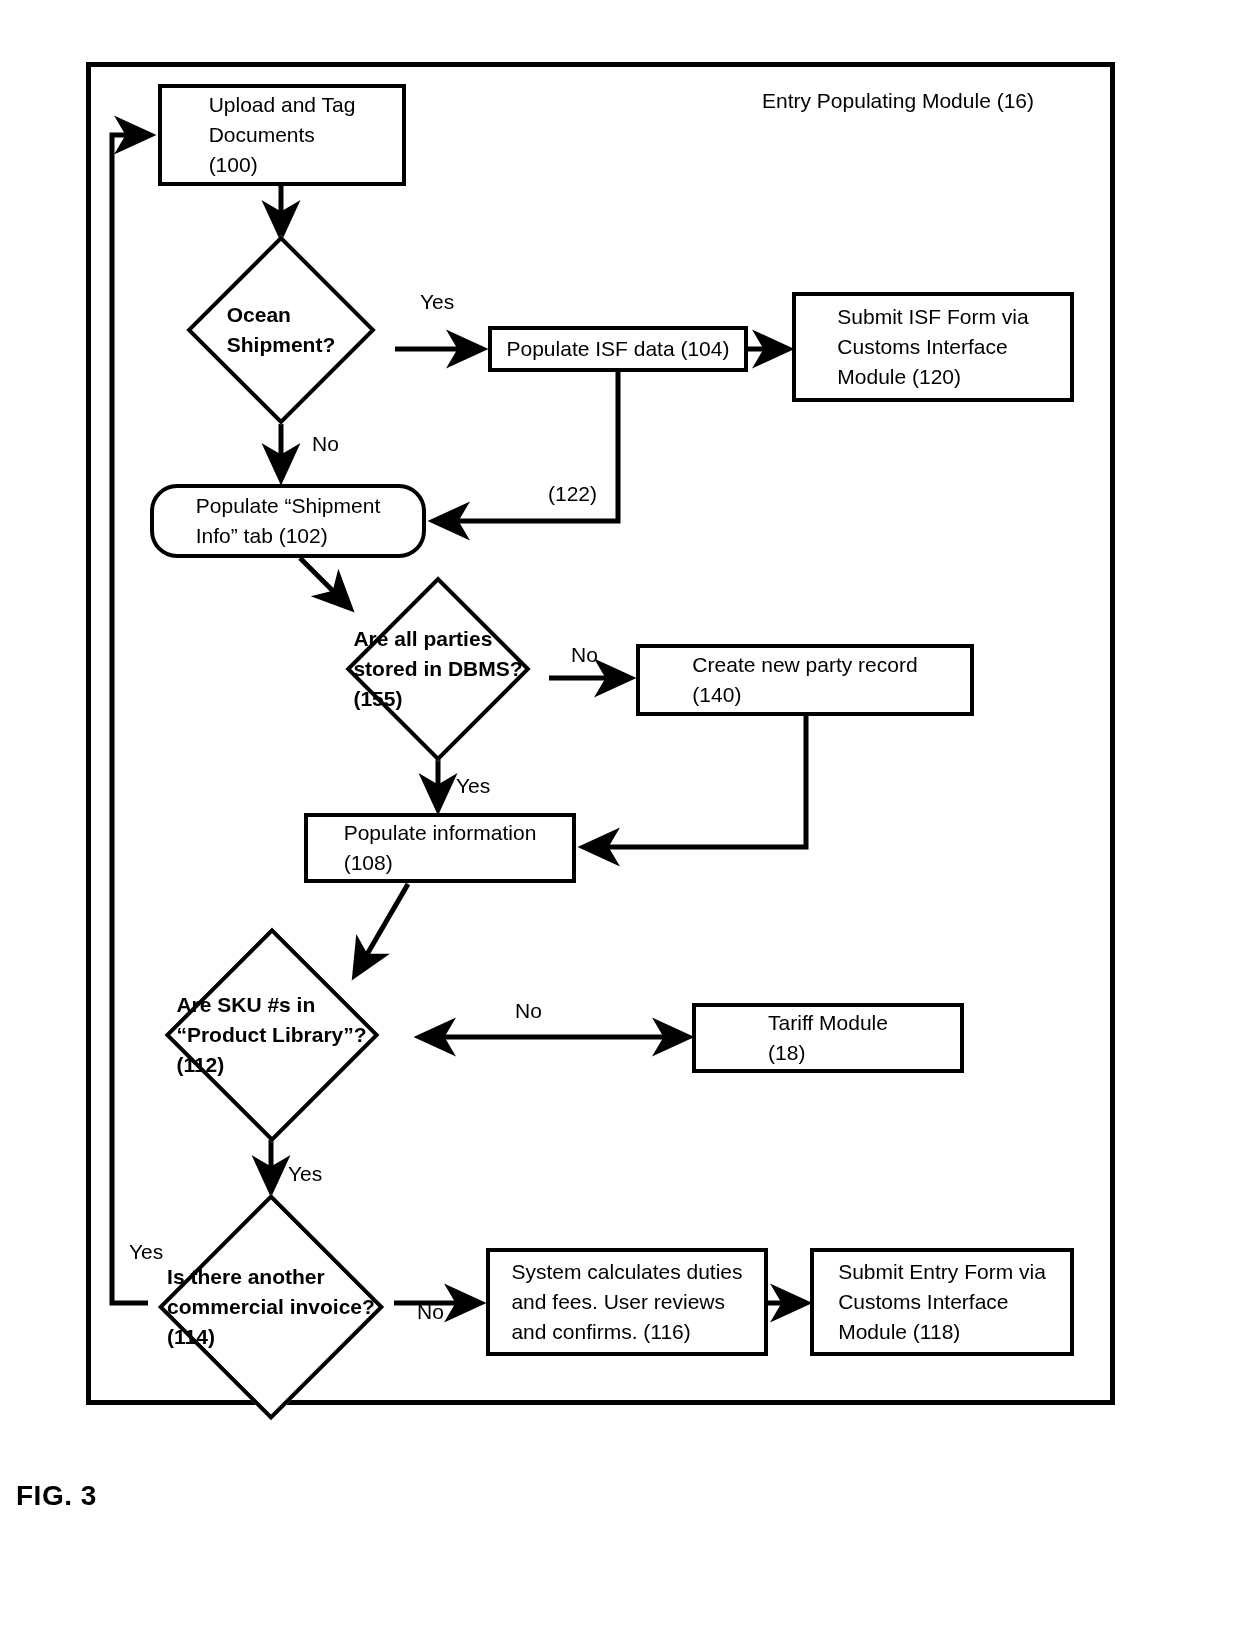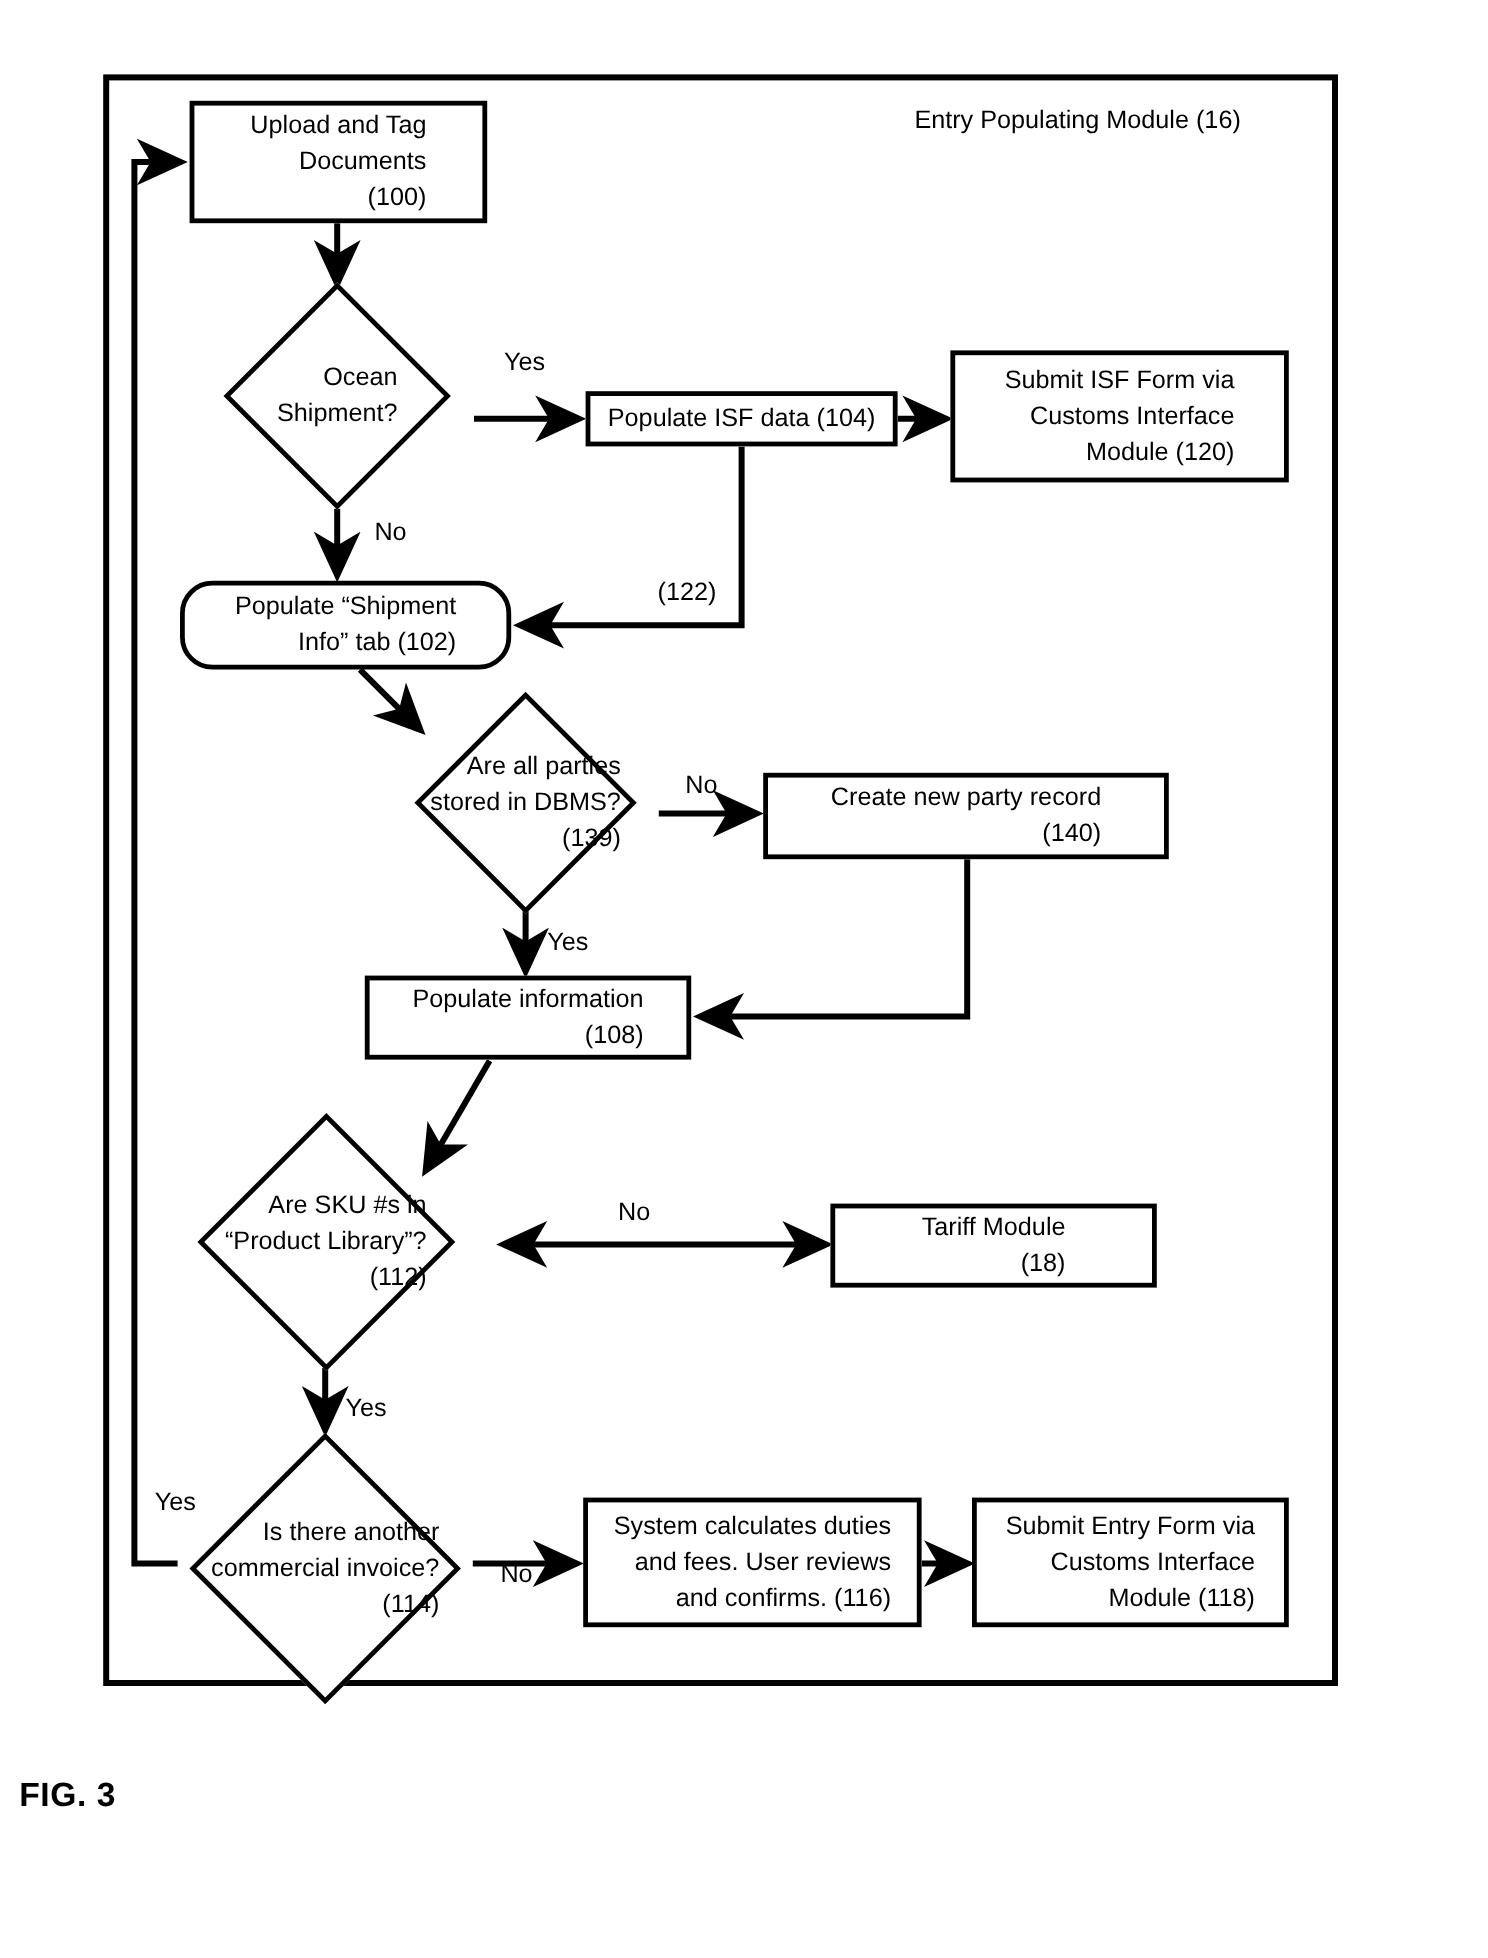--- a/index.html
+++ b/index.html
@@ -52,21 +52,21 @@
   }
   
   .node-box {
     position: absolute;
     box-sizing: border-box;
     border: 4px solid #000;
     background: #fff;
     display: flex;
     align-items: center;
     justify-content: center;
-    text-align: right;
+    text-align: left;
     font-size: 21px;
     line-height: 30px;
     padding: 2px 6px;
   }
   
   .node-diamond {
     position: absolute;
   }
   .node-diamond .dshape {
     position: absolute;
@@ -78,24 +78,25 @@
     transform: translate(-50%, -50%) rotate(45deg);
   }
   .node-diamond .dlabel {
     position: absolute;
     left: 0; top: 0;
     width: 100%;
     height: 100%;
     display: flex;
     align-items: center;
     justify-content: center;
-    text-align: right;
+    text-align: left;
     font-size: 21px;
     line-height: 30px;
     white-space: pre-line;
+    font-weight: bold;
   }
   .edge-label {
     position: absolute;
     font-size: 21px;
     line-height: 24px;
     white-space: nowrap;
     background: transparent;
   }
   #fig-caption {
     position: absolute;
@@ -175,21 +176,21 @@
 Customs Interface
 Module (120)</div>
 
   <div class="node-box" style="left: 150px; top: 484px; width: 276px; height: 74px; white-space: pre-line; border-radius: 27px;">Populate “Shipment
 Info” tab (102)</div>
 
   <div class="node-diamond" style="left:325px; top:589px; width:226px; height:159px;">
     <div class="dshape" style="width:131px; height:131px;"></div>
     <div class="dlabel" style="white-space: pre-line;">Are all parties
 stored in DBMS?
-(139)</div>
+(155)</div>
   </div>
 
   <div class="node-box" style="left: 636px; top: 644px; width: 338px; height: 72px; white-space: pre-line;">Create new party record
 (140)</div>
 
   <div class="node-box" style="left: 304px; top: 813px; width: 272px; height: 70px; white-space: pre-line;">Populate information
 (108)</div>
 
   <div class="node-diamond" style="left:133px; top:930px; width:277px; height:210px;">
     <div class="dshape" style="width:152px; height:152px;"></div>

